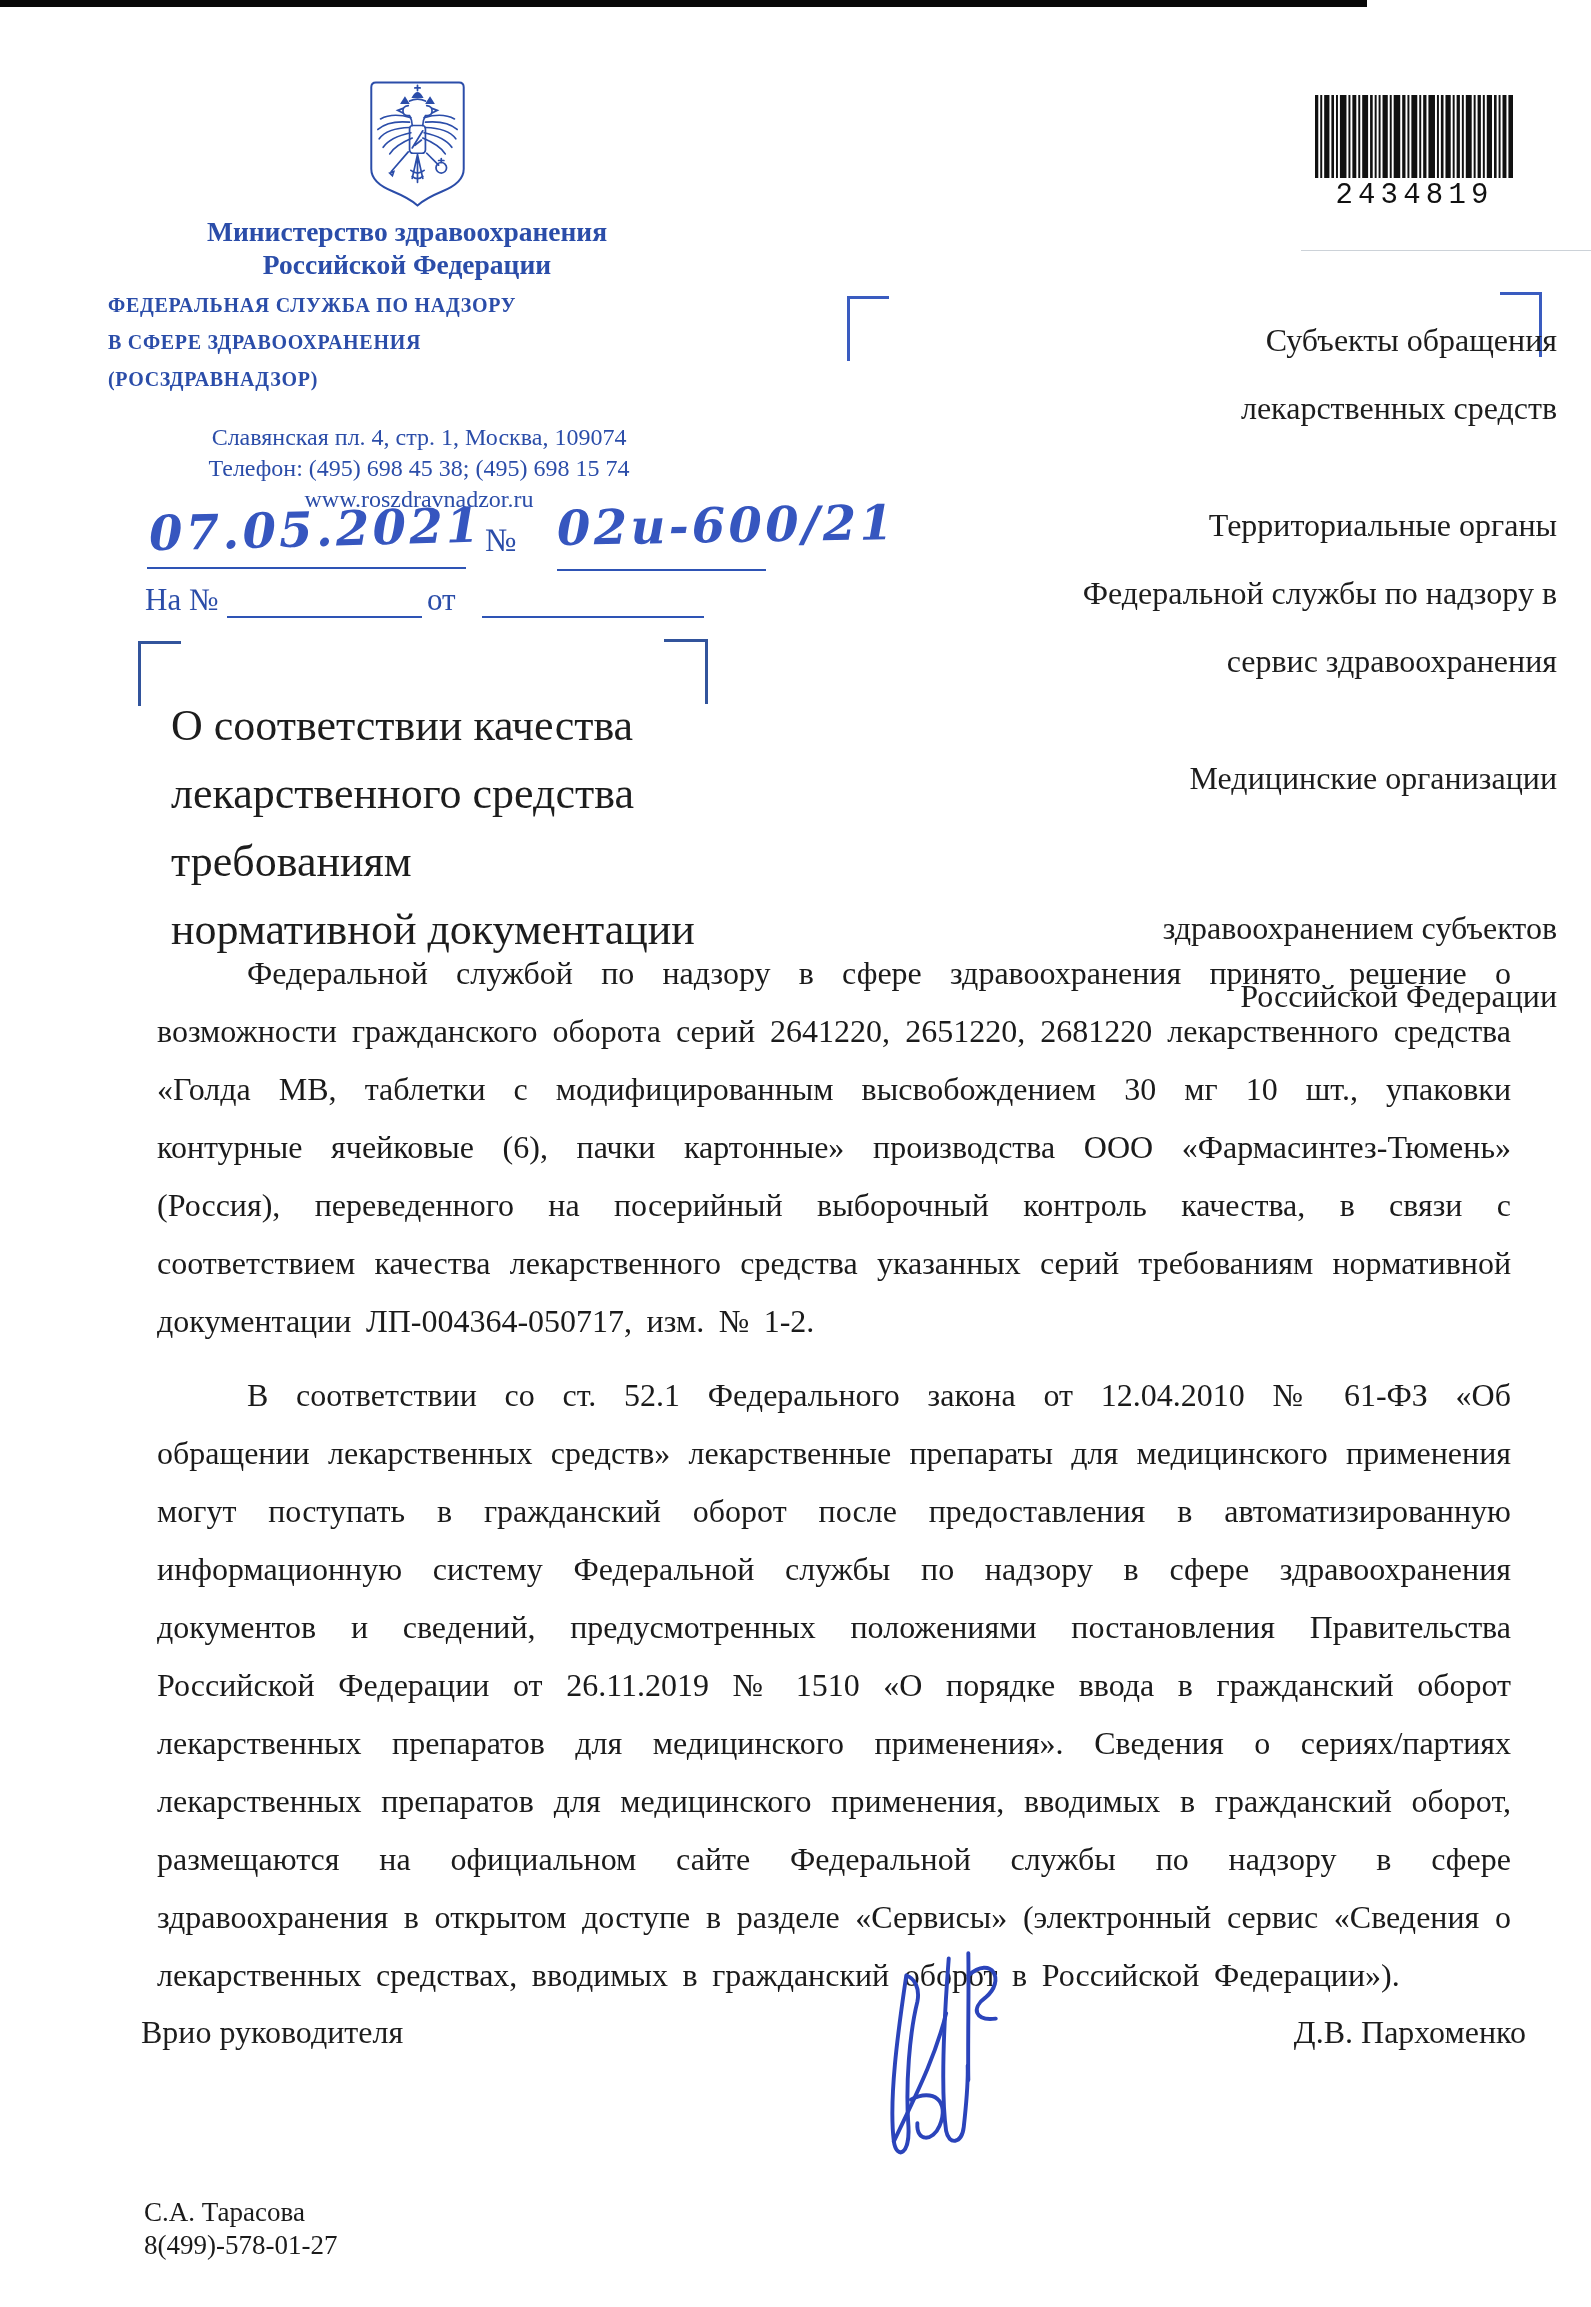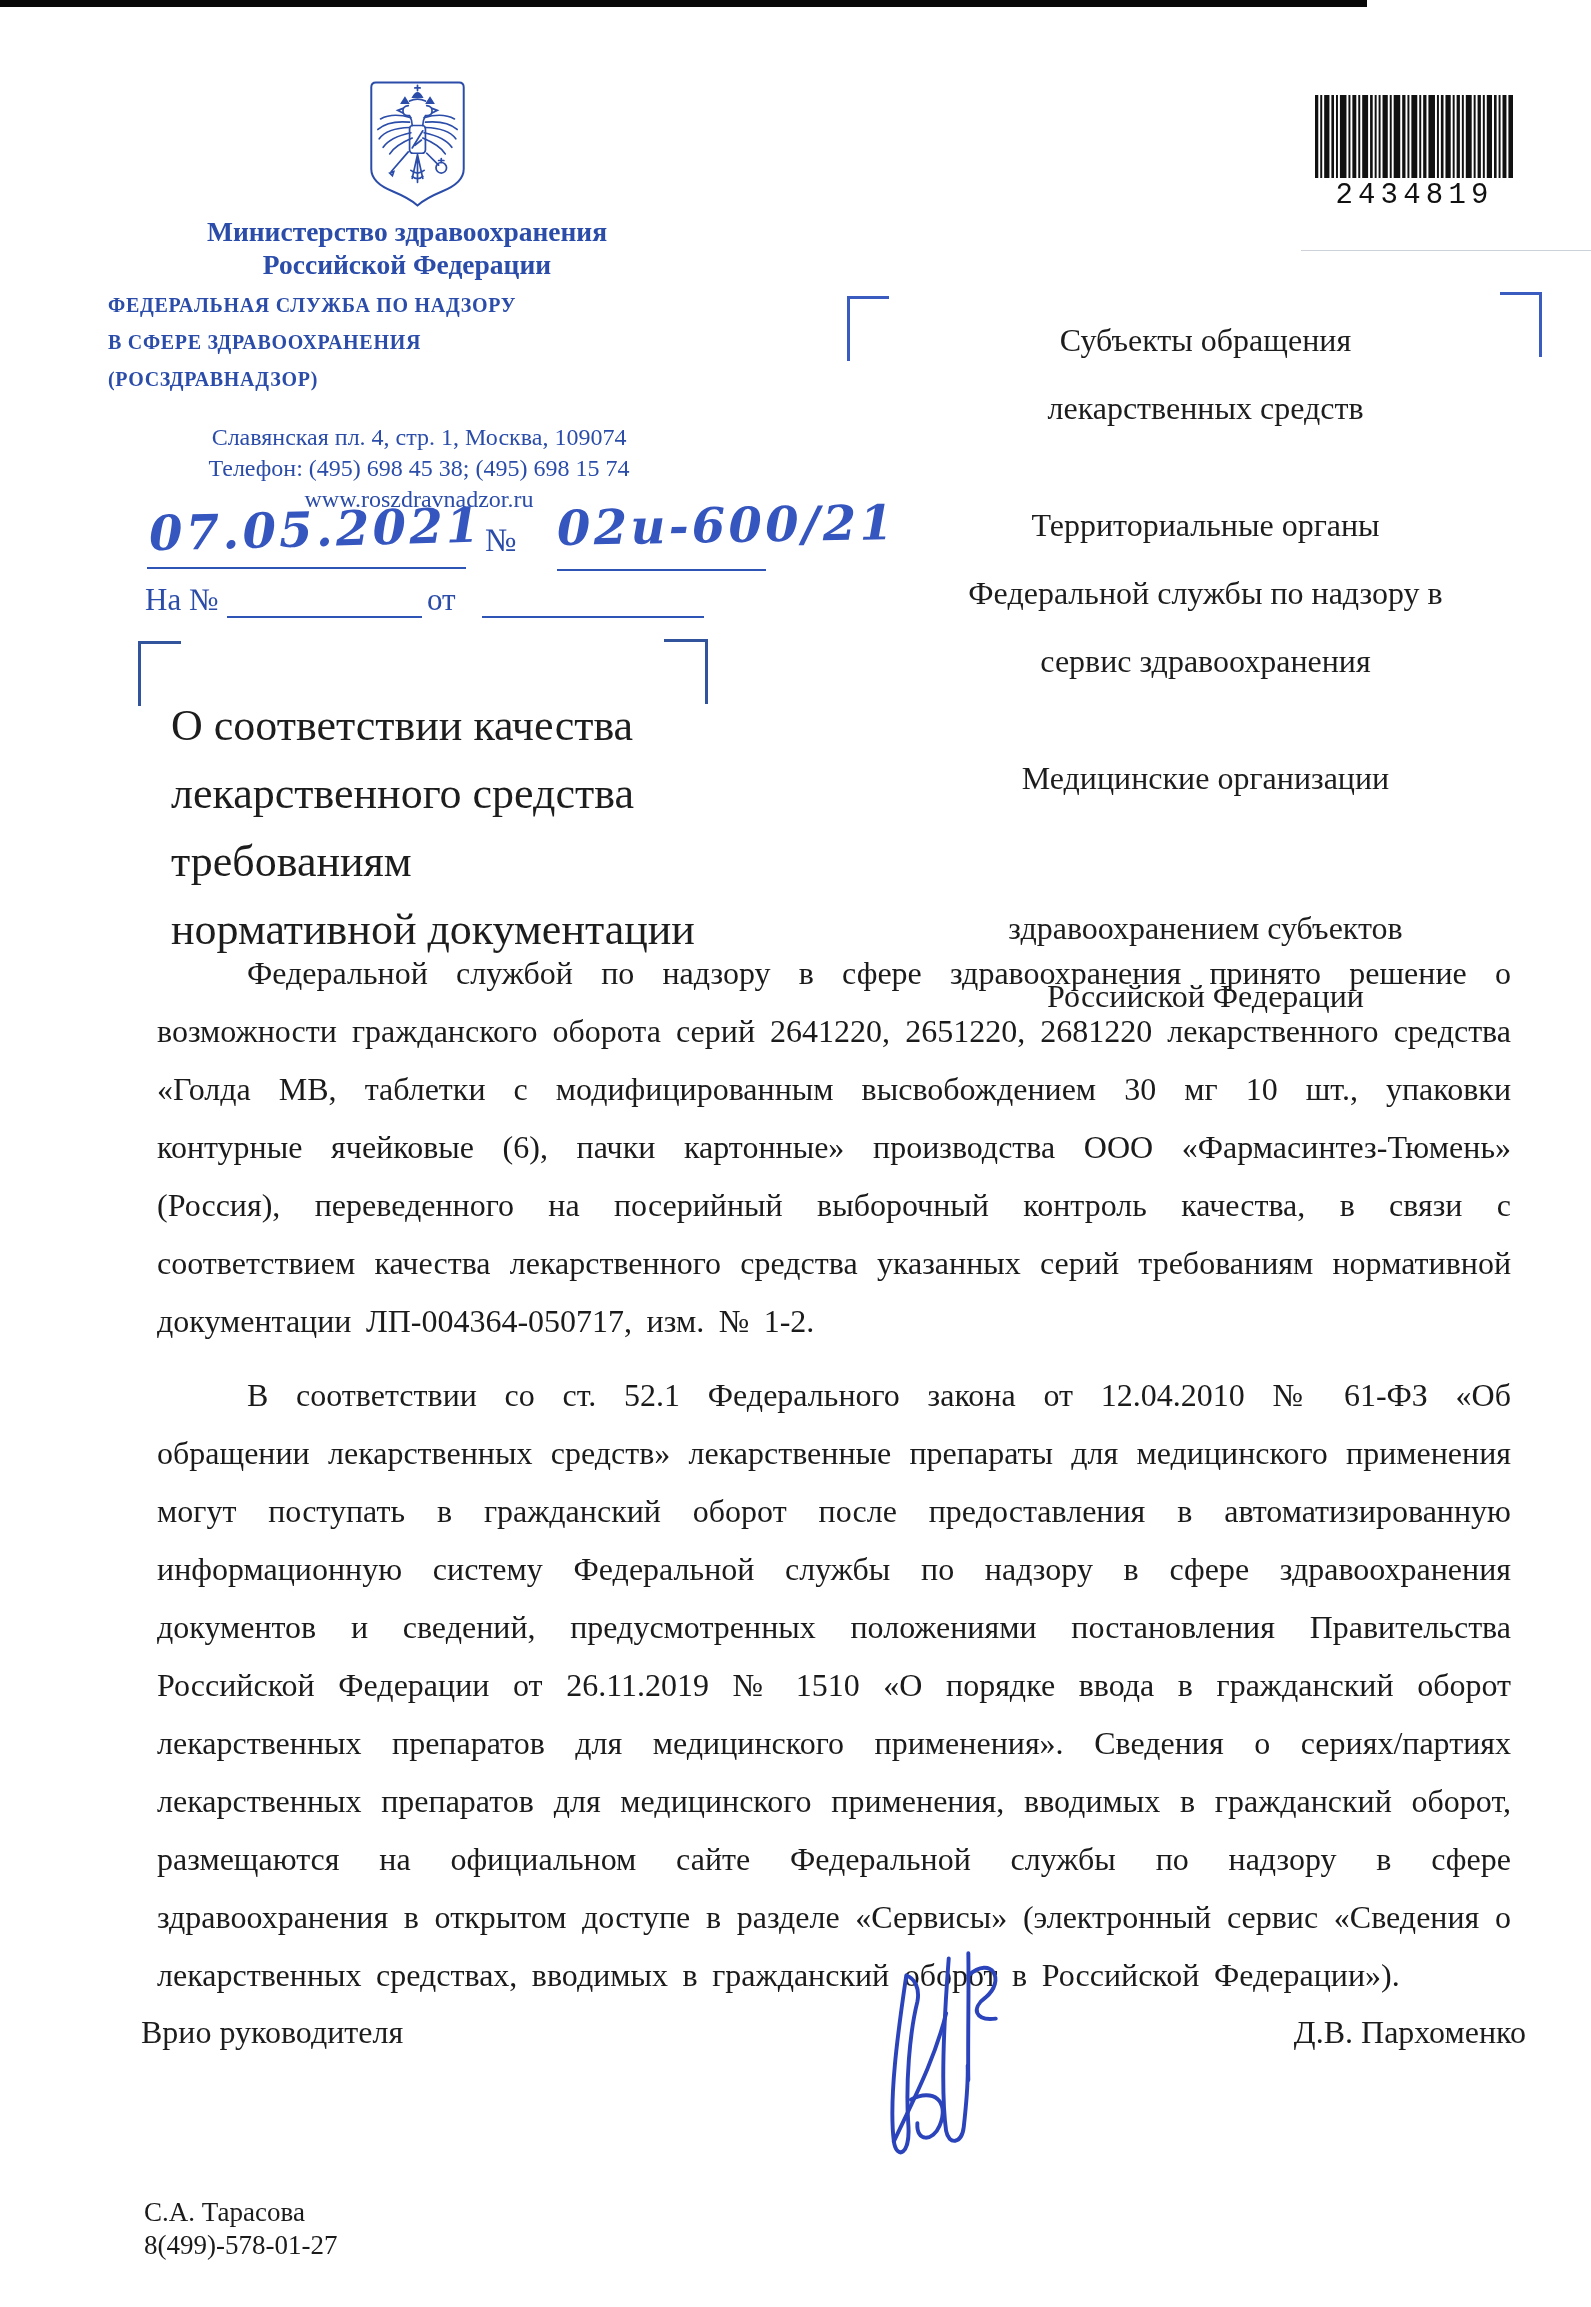--- a/index.html
+++ b/index.html
@@ -50,21 +50,21 @@
 
   .subject{left:171px; top:692px; width:563px; font-size:44px; line-height:68px; color:#1d1d1d;}
 
   
   .barcode{left:1315px; top:95px; width:198px; height:83px;}
   .barcode-num{left:1309px; top:179px; width:211px; text-align:center;
                font-family:"Liberation Mono","DejaVu Sans Mono",monospace;
                font-size:29px; letter-spacing:5.2px; color:#111;}
 
   
-  .recipients{left:854px; top:306px; width:703px; text-align:center;
+  .recipients{left:854px; top:306px; width:703px; text-align:right;
               font-size:32px; line-height:68px; color:#1d1d1d;}
   .rblock-2{margin-top:49px;}
   .rblock-3{margin-top:49px;}
   .rblock-4{margin-top:82px;}
 
   
   .body{left:141px; top:928px; width:1386px; font-size:32px; line-height:58px;
         text-align:justify; color:#1b1b1b; word-spacing:6.5px;}
   .body p{margin:16px; text-indent:90px;}
 

